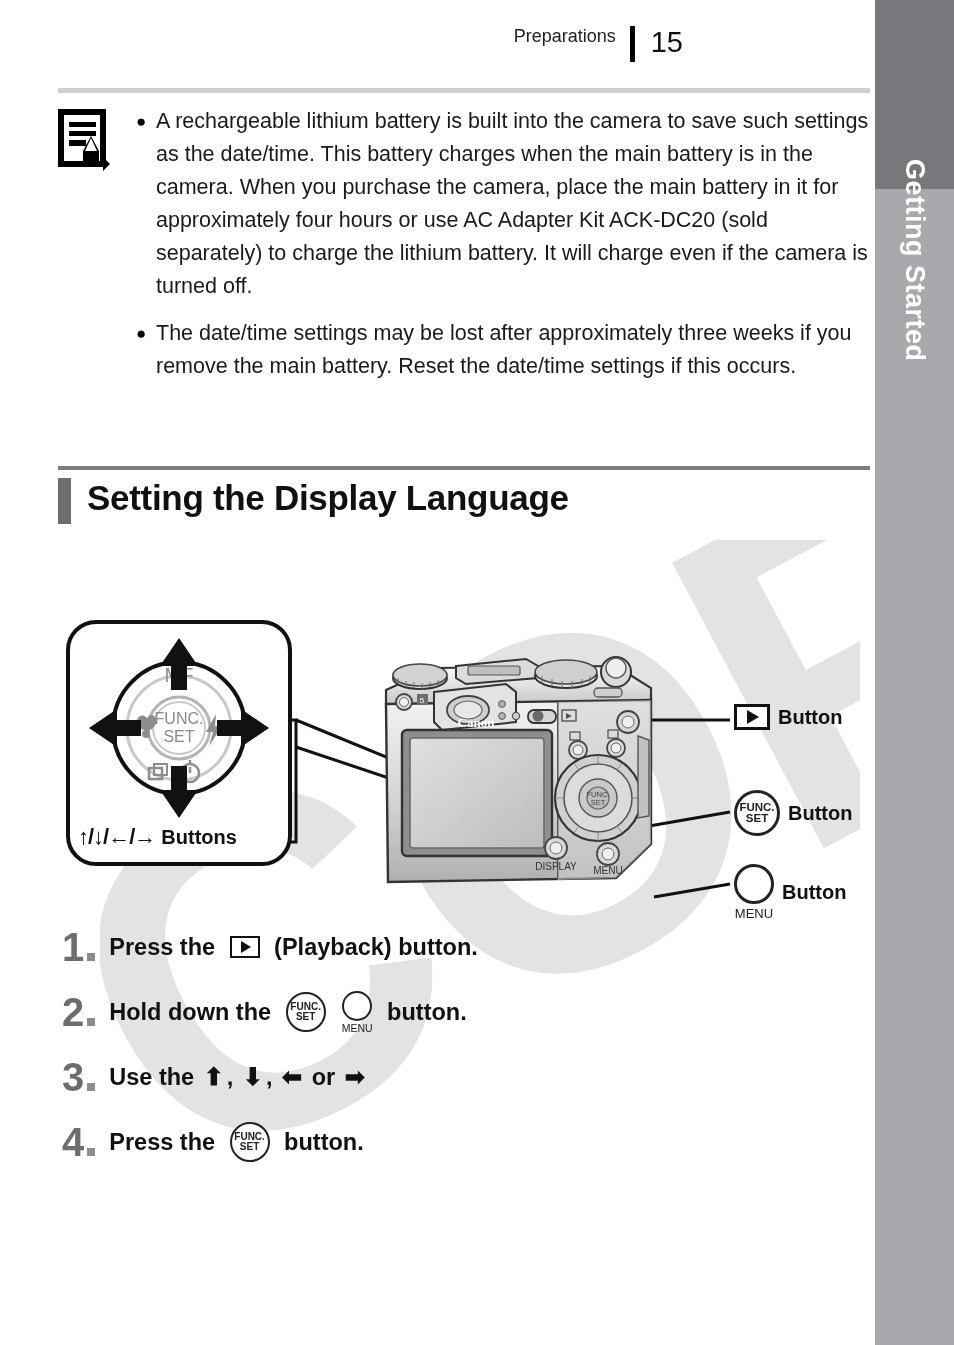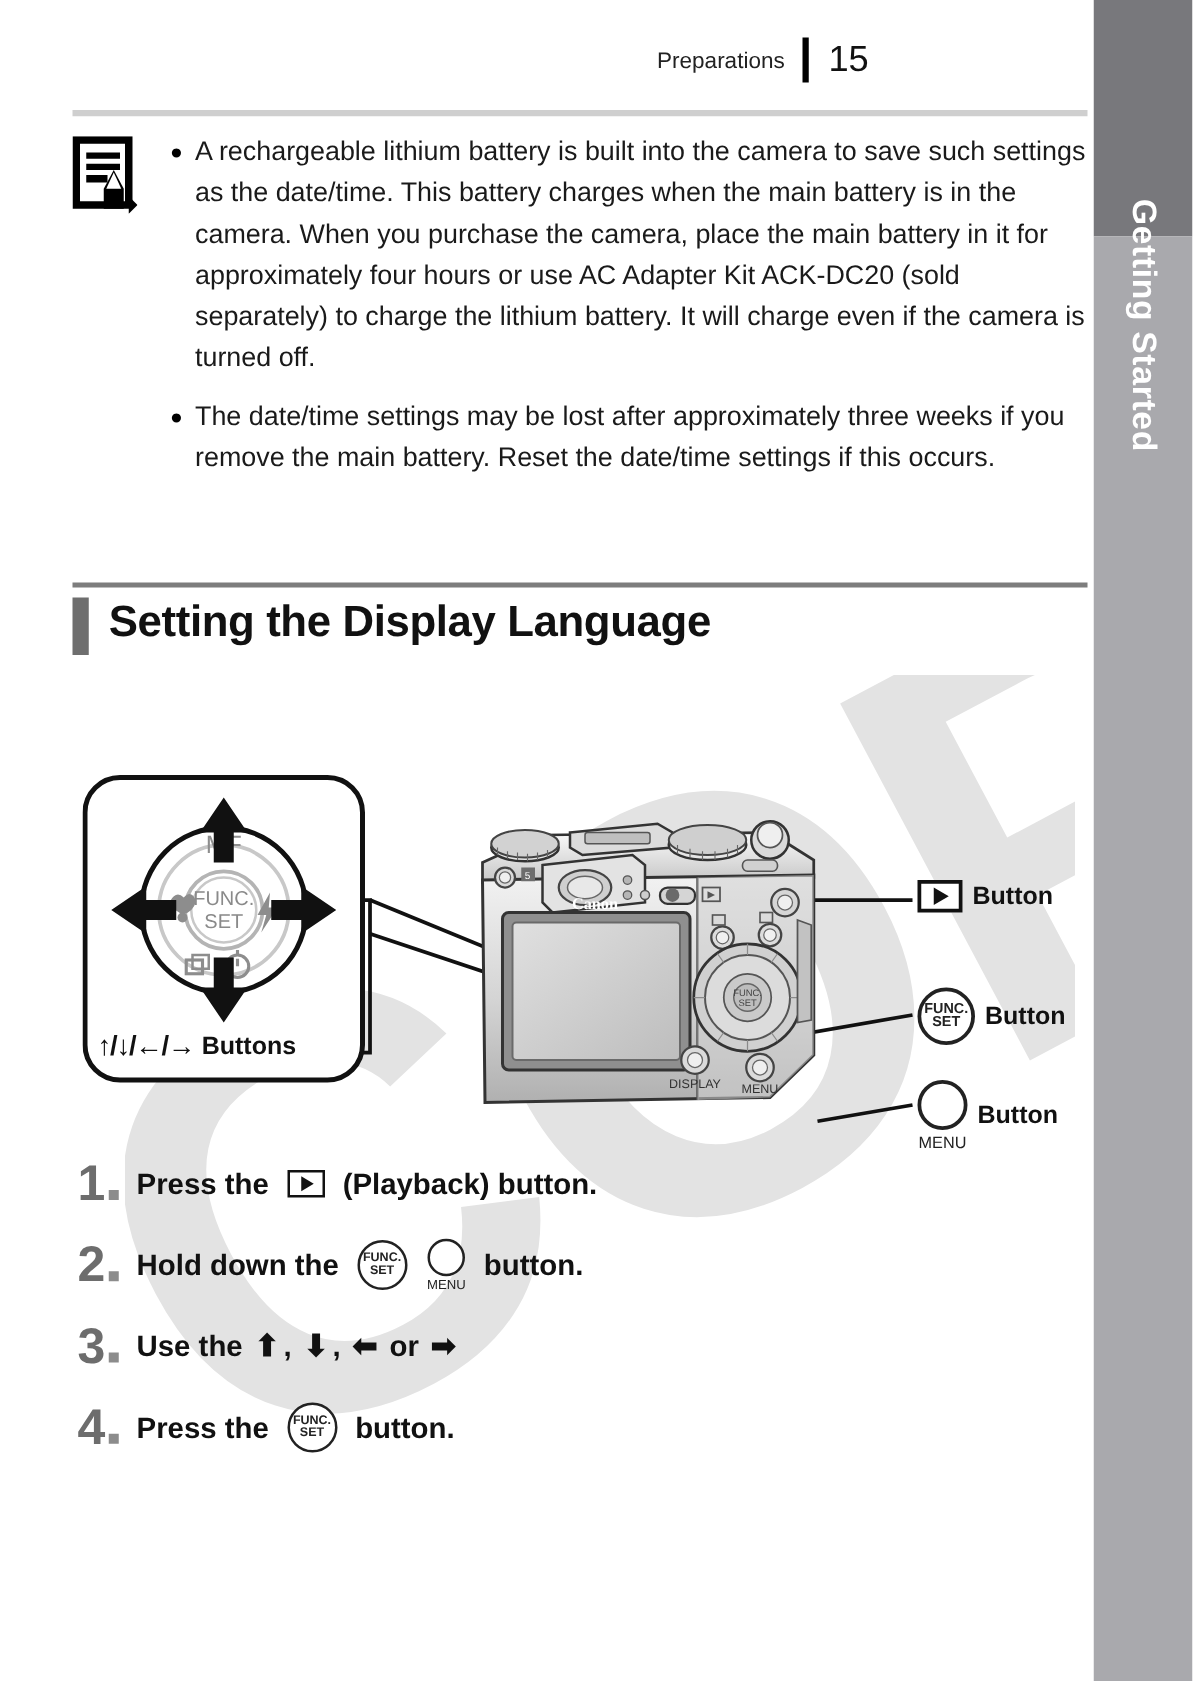--- a/index.html
+++ b/index.html
@@ -54,23 +54,23 @@
     font-size:27px;
     letter-spacing:0.5px;
     writing-mode:vertical-rl;
     white-space:nowrap;
     z-index:4;
   }
 
   
   #page-header{
     position:absolute;
-    left:16px; top:26px;
+    left:4px; top:26px;
     width:713px; height:44px;
-    display:flex; align-items:center; justify-content:flex-end;
+    display:flex; align-items:flex-start; justify-content:flex-end;
     padding-right:34px;
     z-index:2;
   }
   #page-header .section-name{
     font-size:18px; color:#222; margin-right:14px;
   }
   #page-header .hdr-rule{
     width:5px; height:36px; background:#000; margin-right:16px;
   }
   #page-header .page-num{

